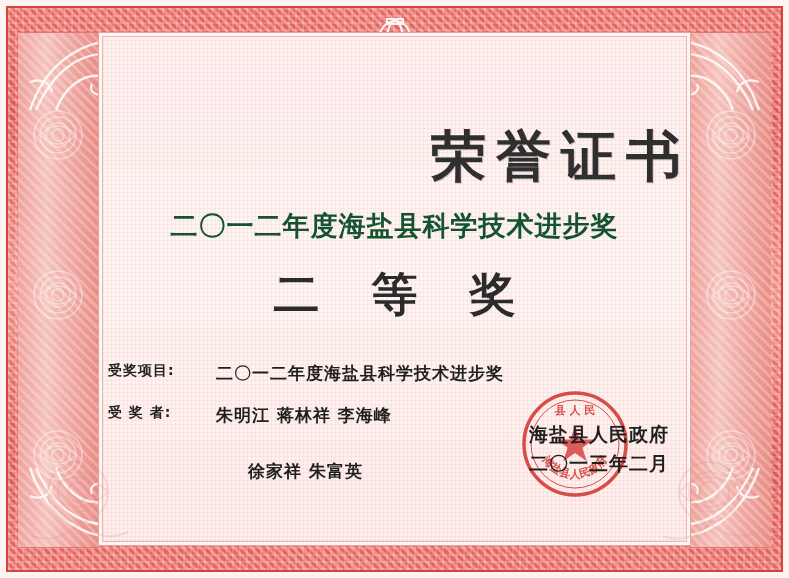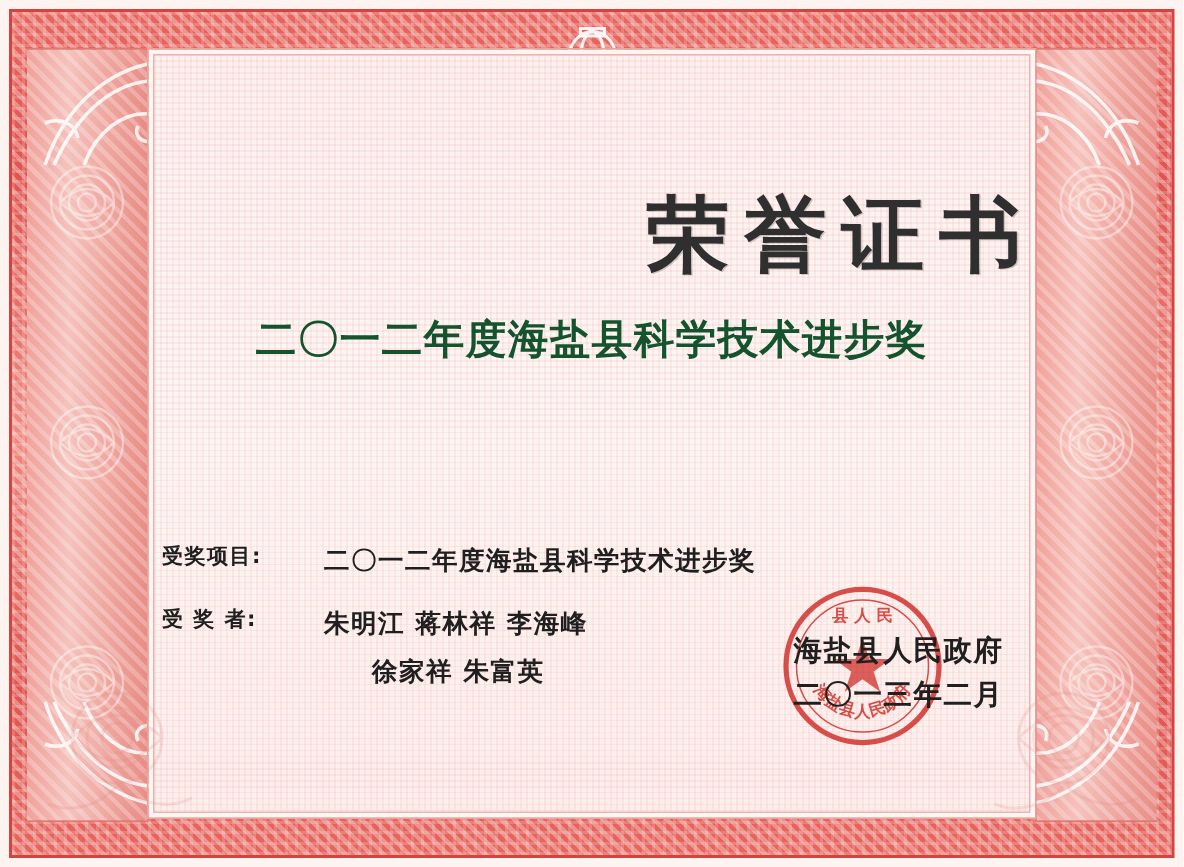--- a/index.html
+++ b/index.html
@@ -191,20 +191,21 @@
   }
   .field-value {
     position: absolute;
     left: 118px;
     font-size: 17px;
     font-weight: bold;
     letter-spacing: 1px;
   }
   .field-value.indent {
     left: 150px;
+    margin-top: 24px;
   }
 
   .issuer {
     position: absolute;
     right: 22px;
     top: 388px;
     text-align: center;
     font-family: "DejaVu Serif", serif;
     font-size: 19px;
     font-weight: bold;
@@ -373,20 +374,21 @@
     </g>
   </svg>
 
   <div class="content">
 
 
     <div class="main-title">荣誉证书</div>
 
     <div class="subtitle">二〇一二年度海盐县科学技术进步奖</div>
 
+    <div class="award-level">二 等 奖</div>
 
     <div class="field-row field-project">
       <span class="field-label">受奖项目:</span>
       <span class="field-value">二〇一二年度海盐县科学技术进步奖</span>
     </div>
 
     <div class="field-row field-winner">
       <span class="field-label">受 奖 者:</span>
       <span class="field-value">朱明江 蒋林祥 李海峰</span>
     </div>

